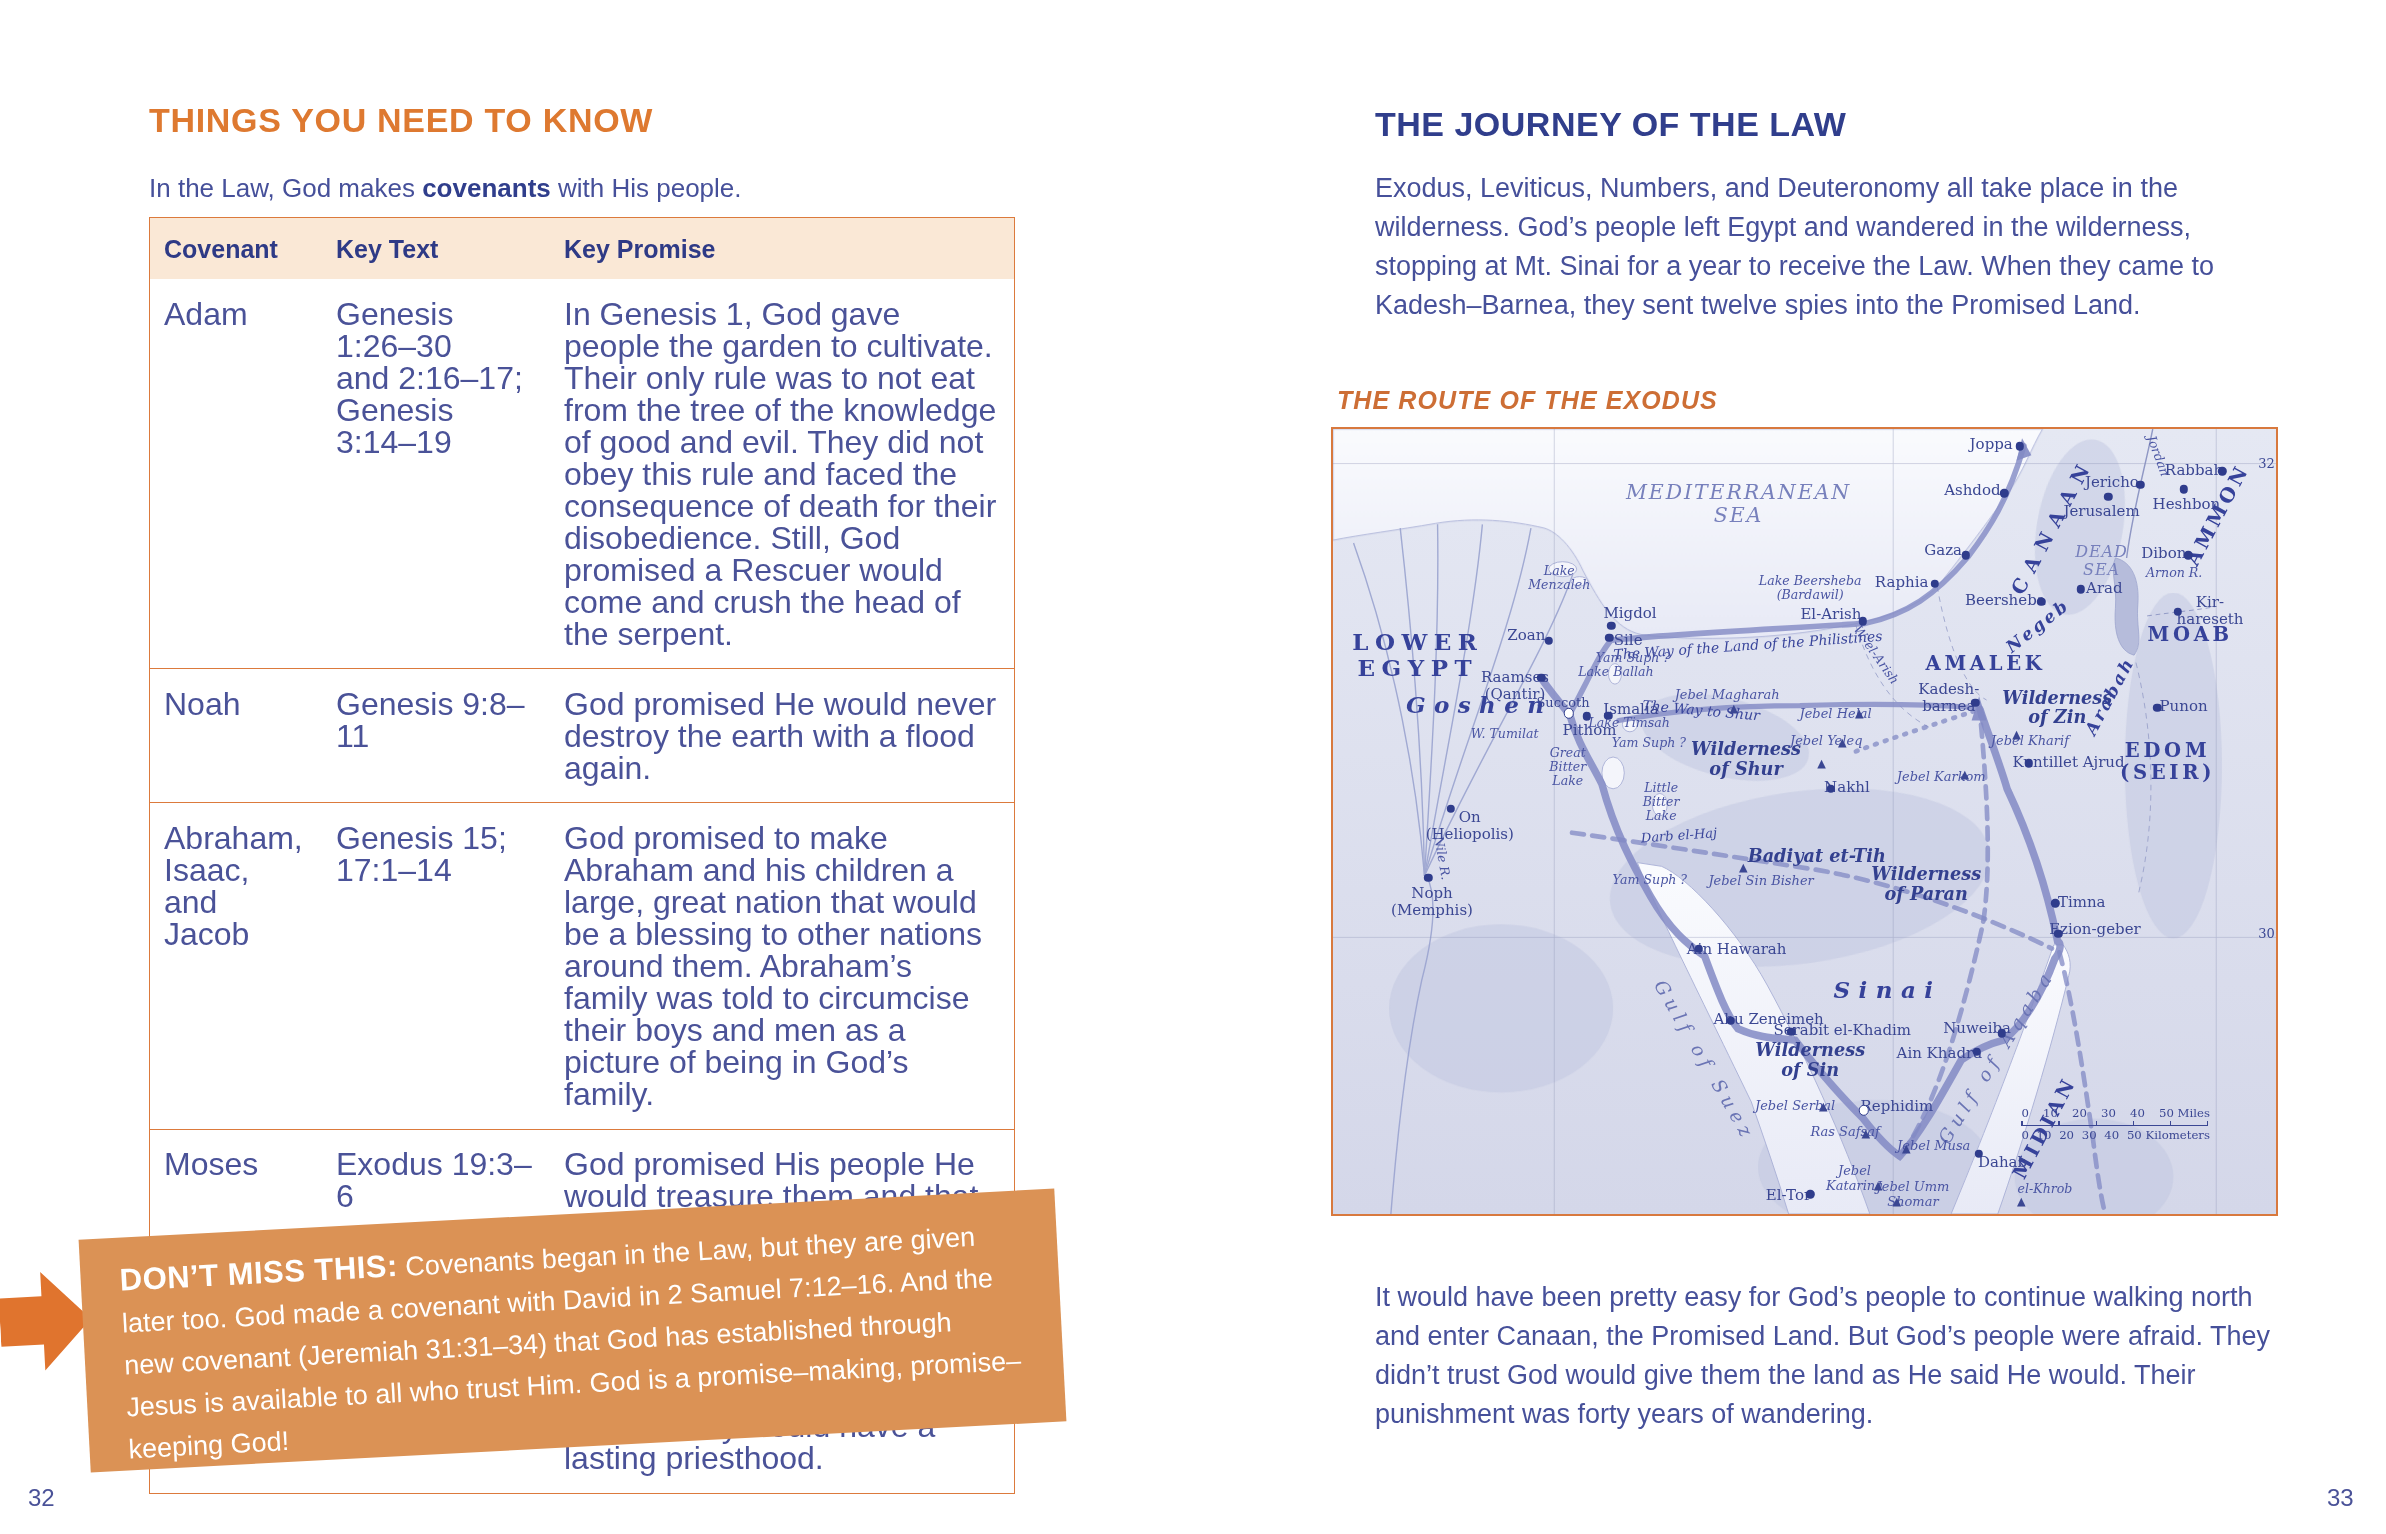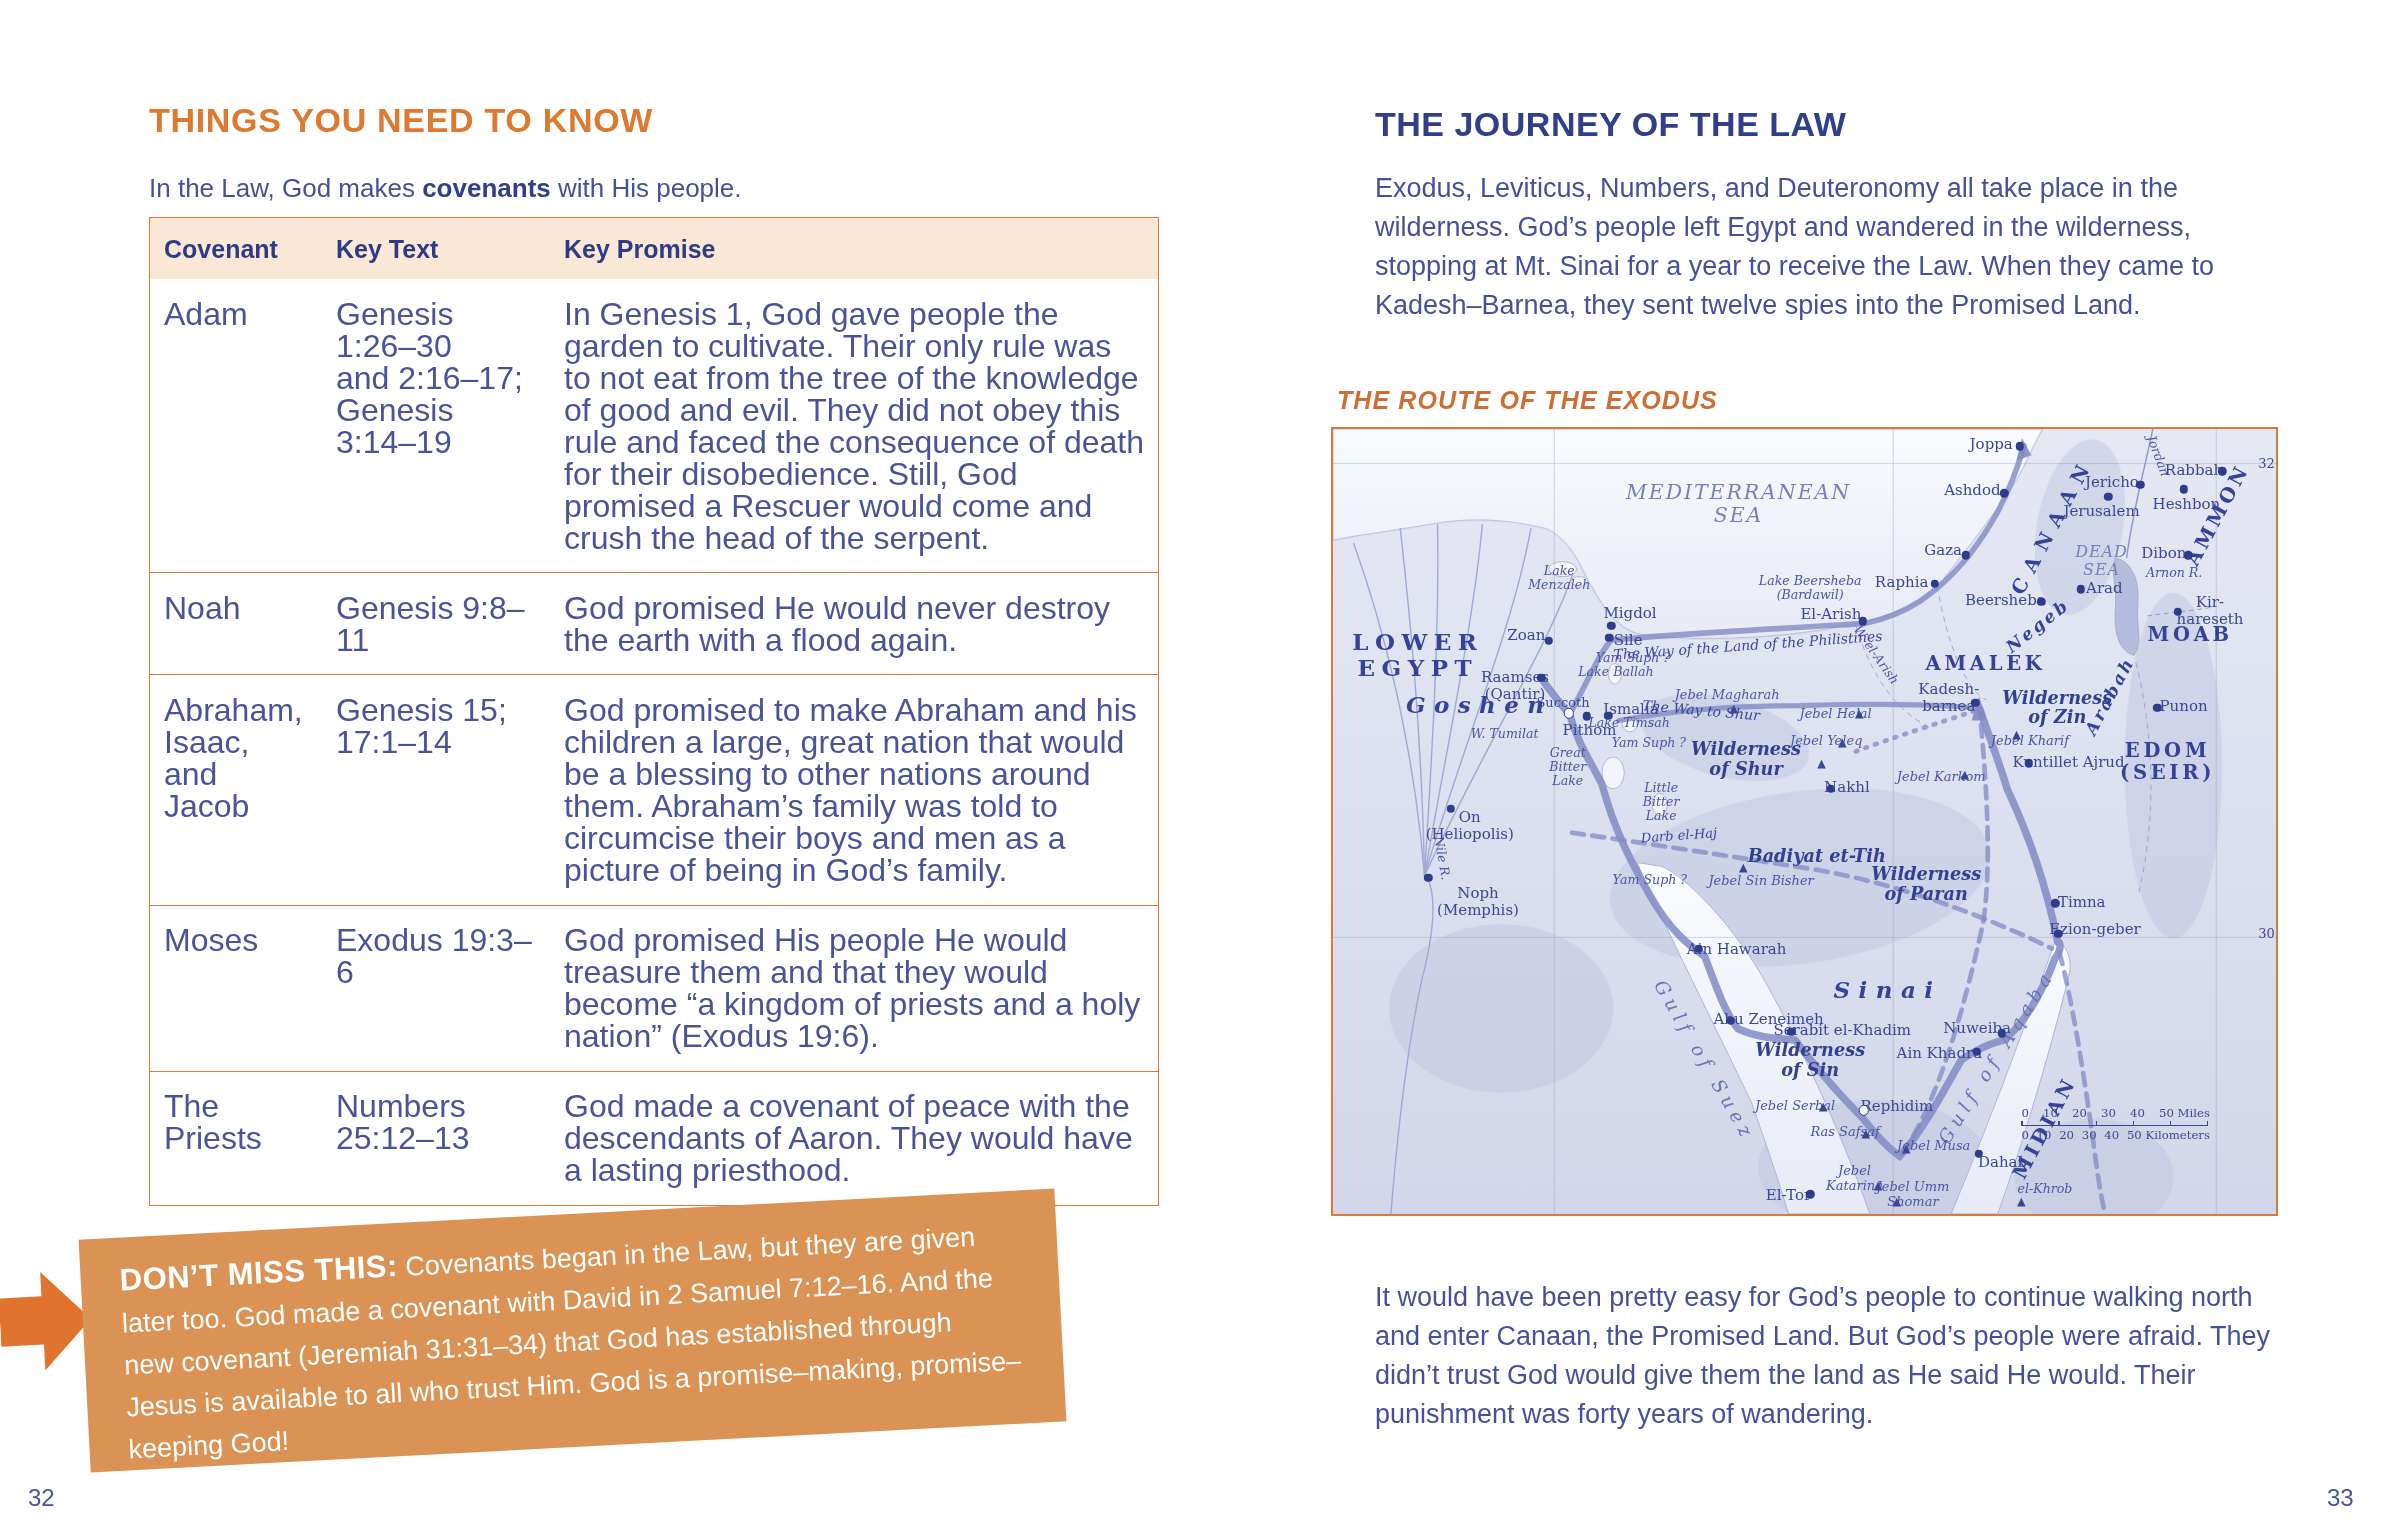--- a/index.html
+++ b/index.html
@@ -7,21 +7,21 @@
     width:2387px;height:1534px;position:relative;overflow:hidden;
     background:#ffffff;font-family:"Liberation Sans",sans-serif;
   }
   .abs{position:absolute;}
 
   
   .left-title{left:149px;top:78px;font-size:34px;font-weight:bold;color:#DE7930;letter-spacing:0.7px;}
   .intro{left:149px;top:147px;font-size:26px;color:#46509A;}
   .intro b{color:#303E8C;}
 
-  .covenant-table{left:149px;top:217px;width:1010px;border:1.9px solid #DC7A3C;box-sizing:border-box;background:#fff;}
+  .covenant-table{left:149px;top:217px;width:866px;border:1.9px solid #DC7A3C;box-sizing:border-box;background:#fff;}
   .thead{display:grid;grid-template-columns:172px 228px 1fr;background:#FAE8D6;}
   .thead .tcell{font-weight:bold;color:#2E3A86;font-size:25px;padding:15px 9.3px 14px 14px;}
   .trow{display:grid;grid-template-columns:172px 228px 1fr;}
   .trow + .trow{border-top:1.9px solid #DC7A3C;}
   .tcell{padding:18.6px 13px 18.6px 14px;font-size:32px;line-height:32px;color:#4A5298;white-space:pre-line;}
 
   .callout{left:84px;top:1214px;width:977px;height:233px;background:#DB9255;
     transform:rotate(-3deg);color:#fff;padding:22.4px 39px 0;box-sizing:border-box;
     font-size:27px;line-height:42px;}
   .callout-lead{font-weight:bold;font-size:31px;letter-spacing:0.5px;}
@@ -282,21 +282,21 @@
         <div class="lbl city" style="left: 20.5%; top: 26.2%; transform: translate(-50%, -50%);">Zoan</div>
         <div class="lbl city" style="left: 31.5%; top: 23.5%; transform: translate(-50%, -50%);">Migdol</div>
         <div class="lbl city" style="left: 31.3%; top: 26.9%; transform: translate(-50%, -50%);">Sile</div>
         <div class="lbl city" style="left: 19.3%; top: 32.8%; transform: translate(-50%, -50%);">Raamses
 (Qantir)</div>
         <div class="lbl city sm" style="left: 24.4%; top: 34.9%; transform: translate(-50%, -50%);">Succoth</div>
         <div class="lbl city" style="left: 27.2%; top: 38.4%; transform: translate(-50%, -50%);">Pithom</div>
         <div class="lbl city" style="left: 31.6%; top: 35.7%; transform: translate(-50%, -50%);">Ismalia</div>
         <div class="lbl city" style="left: 14.5%; top: 50.6%; transform: translate(-50%, -50%);">On
 (Heliopolis)</div>
-        <div class="lbl city" style="left: 10.5%; top: 60.3%; transform: translate(-50%, -50%); margin-left: 46px;">Noph
+        <div class="lbl city" style="left: 10.5%; top: 60.3%; transform: translate(-50%, -50%);">Noph
 (Memphis)</div>
         <div class="lbl city" style="left: 54.5%; top: 45.6%; transform: translate(-50%, -50%);">Nakhl</div>
         <div class="lbl city" style="left: 42.8%; top: 66.3%; transform: translate(-50%, -50%);">Ain Hawarah</div>
         <div class="lbl city" style="left: 46.2%; top: 75.1%; transform: translate(-50%, -50%);">Abu Zeneimeh</div>
         <div class="lbl city" style="left: 54%; top: 76.5%; transform: translate(-50%, -50%);">Serabit el-Khadim</div>
         <div class="lbl city" style="left: 59.8%; top: 86.3%; transform: translate(-50%, -50%);">Rephidim</div>
         <div class="lbl city" style="left: 48.3%; top: 97.6%; transform: translate(-50%, -50%);">El-Tor</div>
         <div class="lbl city" style="left: 71%; top: 93.4%; transform: translate(-50%, -50%);">Dahab</div>
         <div class="lbl city" style="left: 68.3%; top: 76.3%; transform: translate(-50%, -50%);">Nuweiba</div>
         <div class="lbl city" style="left: 64.3%; top: 79.5%; transform: translate(-50%, -50%);">Ain Khadra</div>

